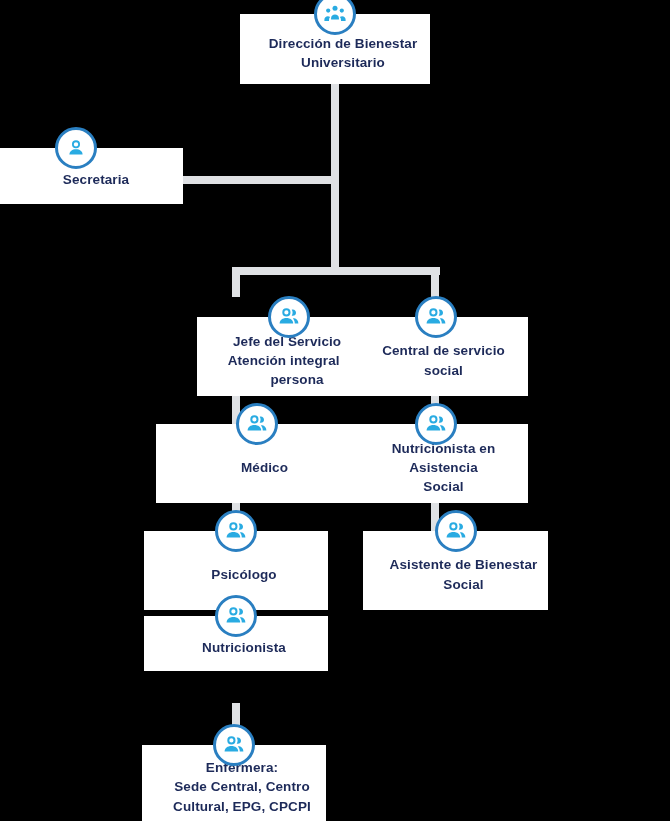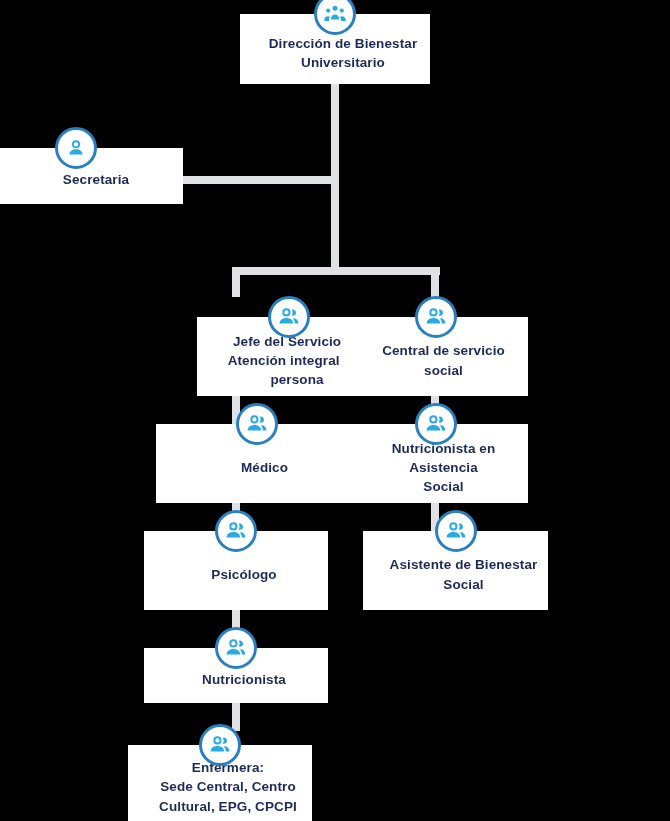--- a/index.html
+++ b/index.html
@@ -176,33 +176,33 @@
         <circle cx="9.4" cy="7.4" r="3.1" fill="none" stroke="#29abe2" stroke-width="2"></circle>
         <path d="M2.6 18.4c0-3.4 3-5.5 6.8-5.5s6.8 2.1 6.8 5.5z" fill="#29abe2"></path>
         <path d="M15.8 4.6c1.9 0 3.2 1.4 3.2 3.1s-1.3 3.1-3.2 3.1c-.4 0-.8-.1-1.1-.2 .6-.8 .9-1.8 .9-2.9s-.3-2.1-.9-2.9c.3-.1 .7-.2 1.1-.2z" fill="#29abe2"></path>
         <path d="M17.2 13.3c2.4 .5 4.2 2.3 4.2 5.1h-3.6c0-2-.7-3.7-1.9-4.9 .4-.1 .8-.2 1.3-.2z" fill="#29abe2"></path>
       </svg>
     </span>
     <span class="node-label">Asistente de Bienestar
 Social</span>
   </div>
 
-  <div class="node" style="left:144px; top:648px; width:184px; height:55px;">
+  <div class="node" style="left:144px; top:616px; width:184px; height:55px;">
     <span class="node-icon">
       <svg width="24" height="24" viewBox="0 0 24 24" aria-hidden="true">
         <circle cx="9.4" cy="7.4" r="3.1" fill="none" stroke="#29abe2" stroke-width="2"></circle>
         <path d="M2.6 18.4c0-3.4 3-5.5 6.8-5.5s6.8 2.1 6.8 5.5z" fill="#29abe2"></path>
         <path d="M15.8 4.6c1.9 0 3.2 1.4 3.2 3.1s-1.3 3.1-3.2 3.1c-.4 0-.8-.1-1.1-.2 .6-.8 .9-1.8 .9-2.9s-.3-2.1-.9-2.9c.3-.1 .7-.2 1.1-.2z" fill="#29abe2"></path>
         <path d="M17.2 13.3c2.4 .5 4.2 2.3 4.2 5.1h-3.6c0-2-.7-3.7-1.9-4.9 .4-.1 .8-.2 1.3-.2z" fill="#29abe2"></path>
       </svg>
     </span>
     <span class="node-label">Nutricionista</span>
   </div>
 
-  <div class="node" style="left:128px; top:745px; width:184px; height:76px;">
+  <div class="node" style="left:142px; top:745px; width:184px; height:76px;">
     <span class="node-icon">
       <svg width="24" height="24" viewBox="0 0 24 24" aria-hidden="true">
         <circle cx="9.4" cy="7.4" r="3.1" fill="none" stroke="#29abe2" stroke-width="2"></circle>
         <path d="M2.6 18.4c0-3.4 3-5.5 6.8-5.5s6.8 2.1 6.8 5.5z" fill="#29abe2"></path>
         <path d="M15.8 4.6c1.9 0 3.2 1.4 3.2 3.1s-1.3 3.1-3.2 3.1c-.4 0-.8-.1-1.1-.2 .6-.8 .9-1.8 .9-2.9s-.3-2.1-.9-2.9c.3-.1 .7-.2 1.1-.2z" fill="#29abe2"></path>
         <path d="M17.2 13.3c2.4 .5 4.2 2.3 4.2 5.1h-3.6c0-2-.7-3.7-1.9-4.9 .4-.1 .8-.2 1.3-.2z" fill="#29abe2"></path>
       </svg>
     </span>
     <span class="node-label">Enfermera:
 Sede Central, Centro

